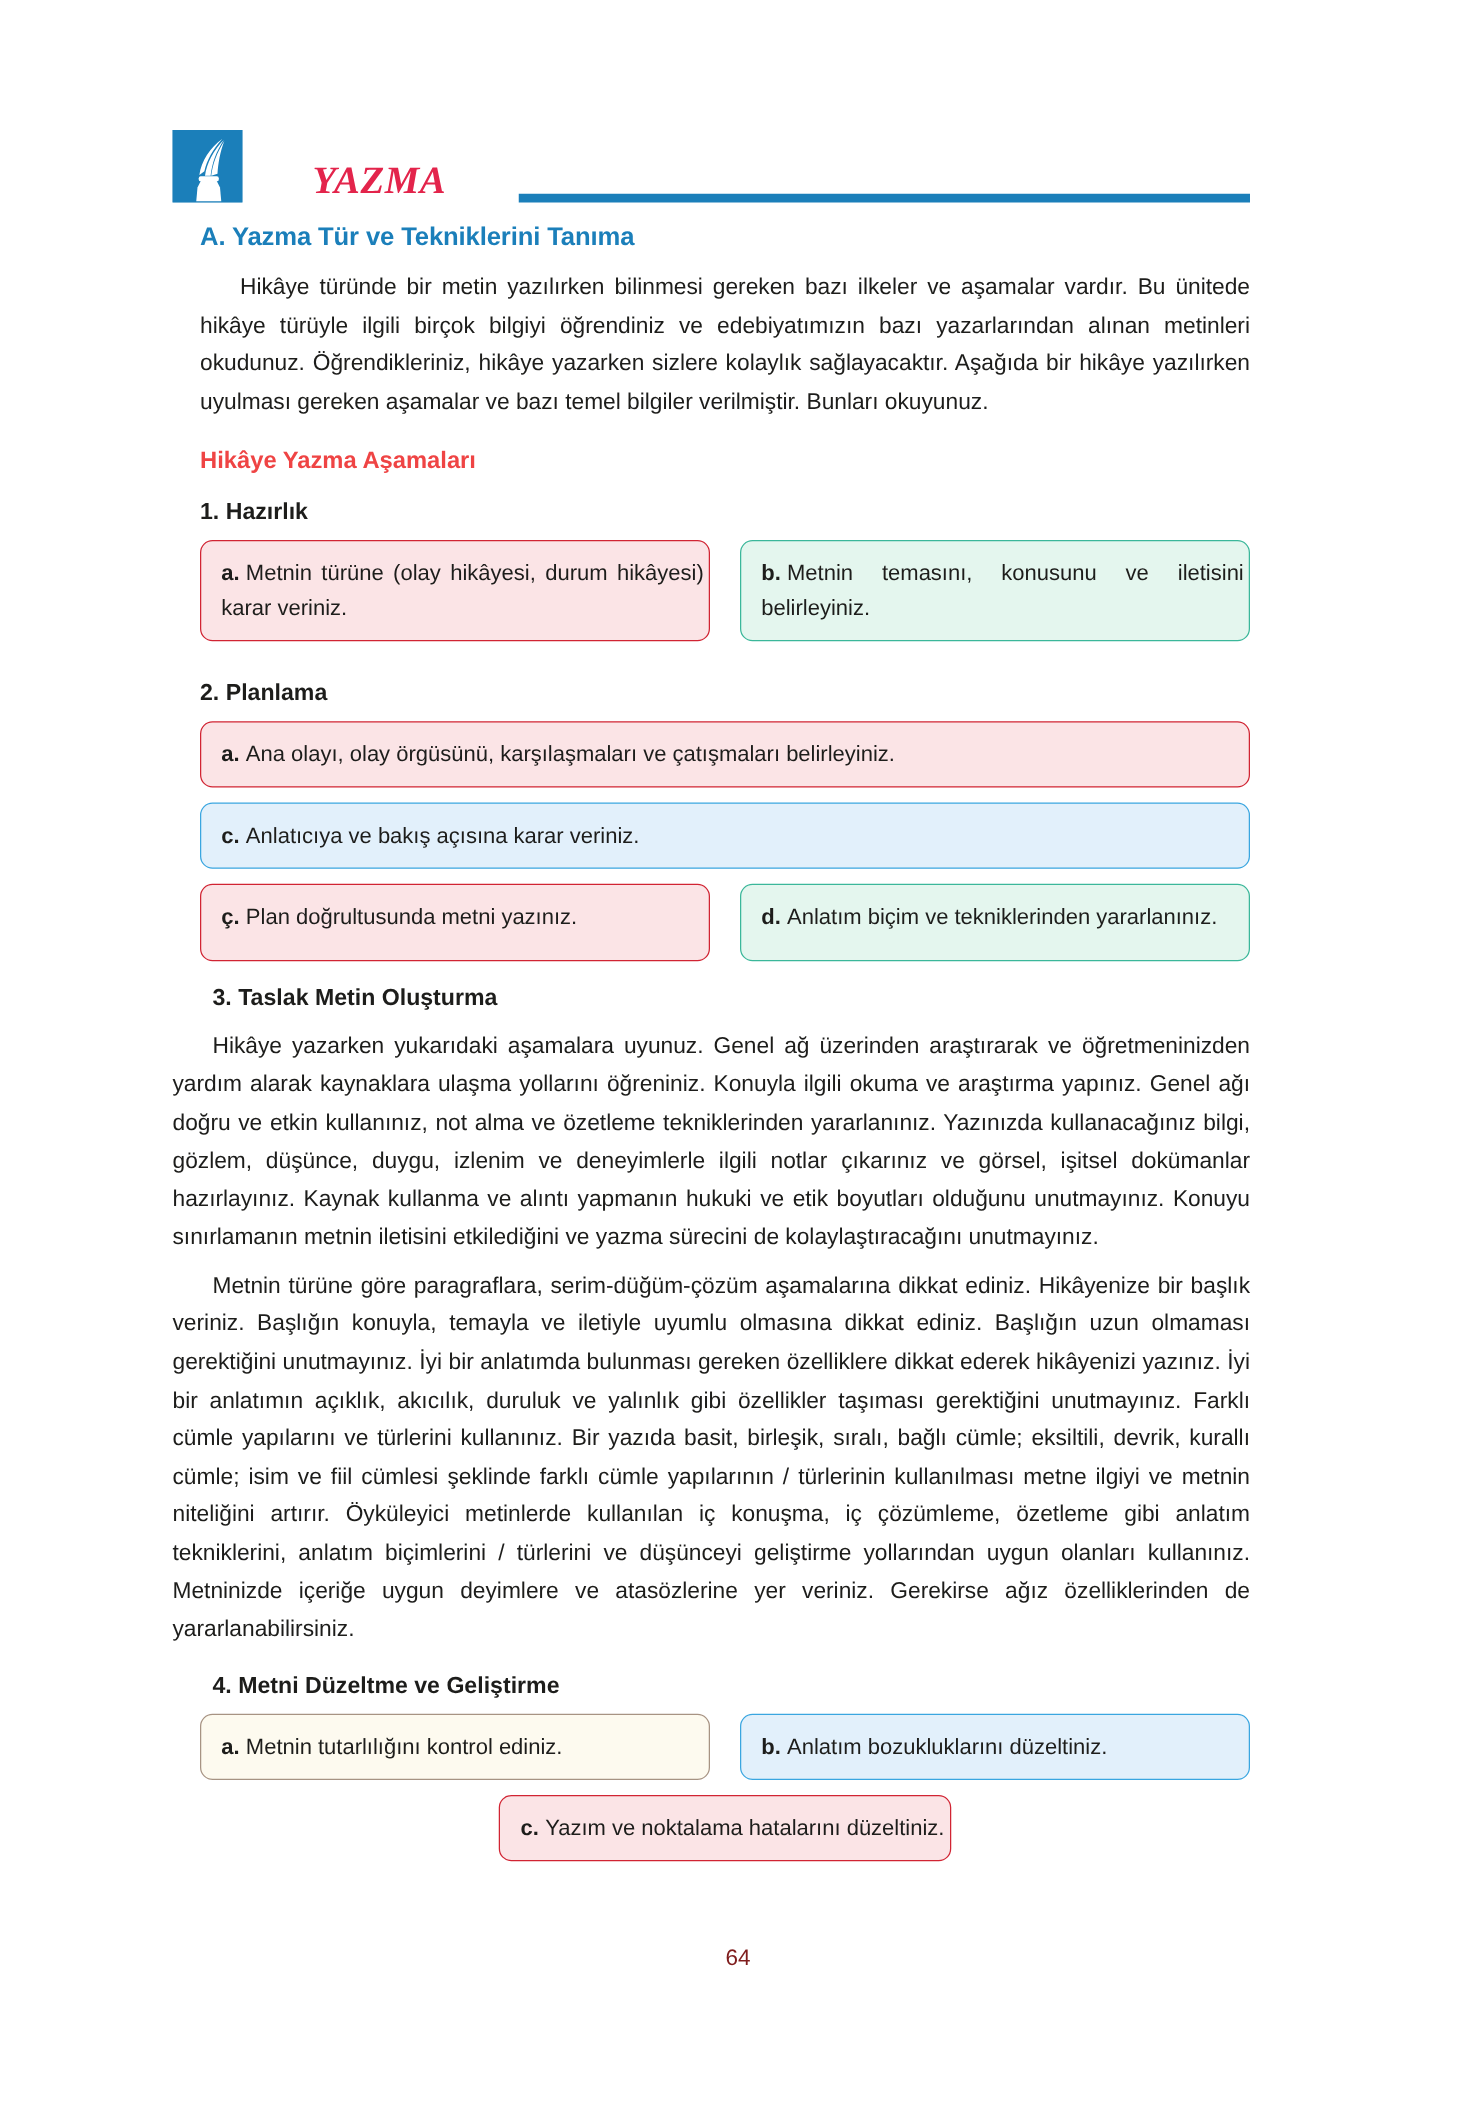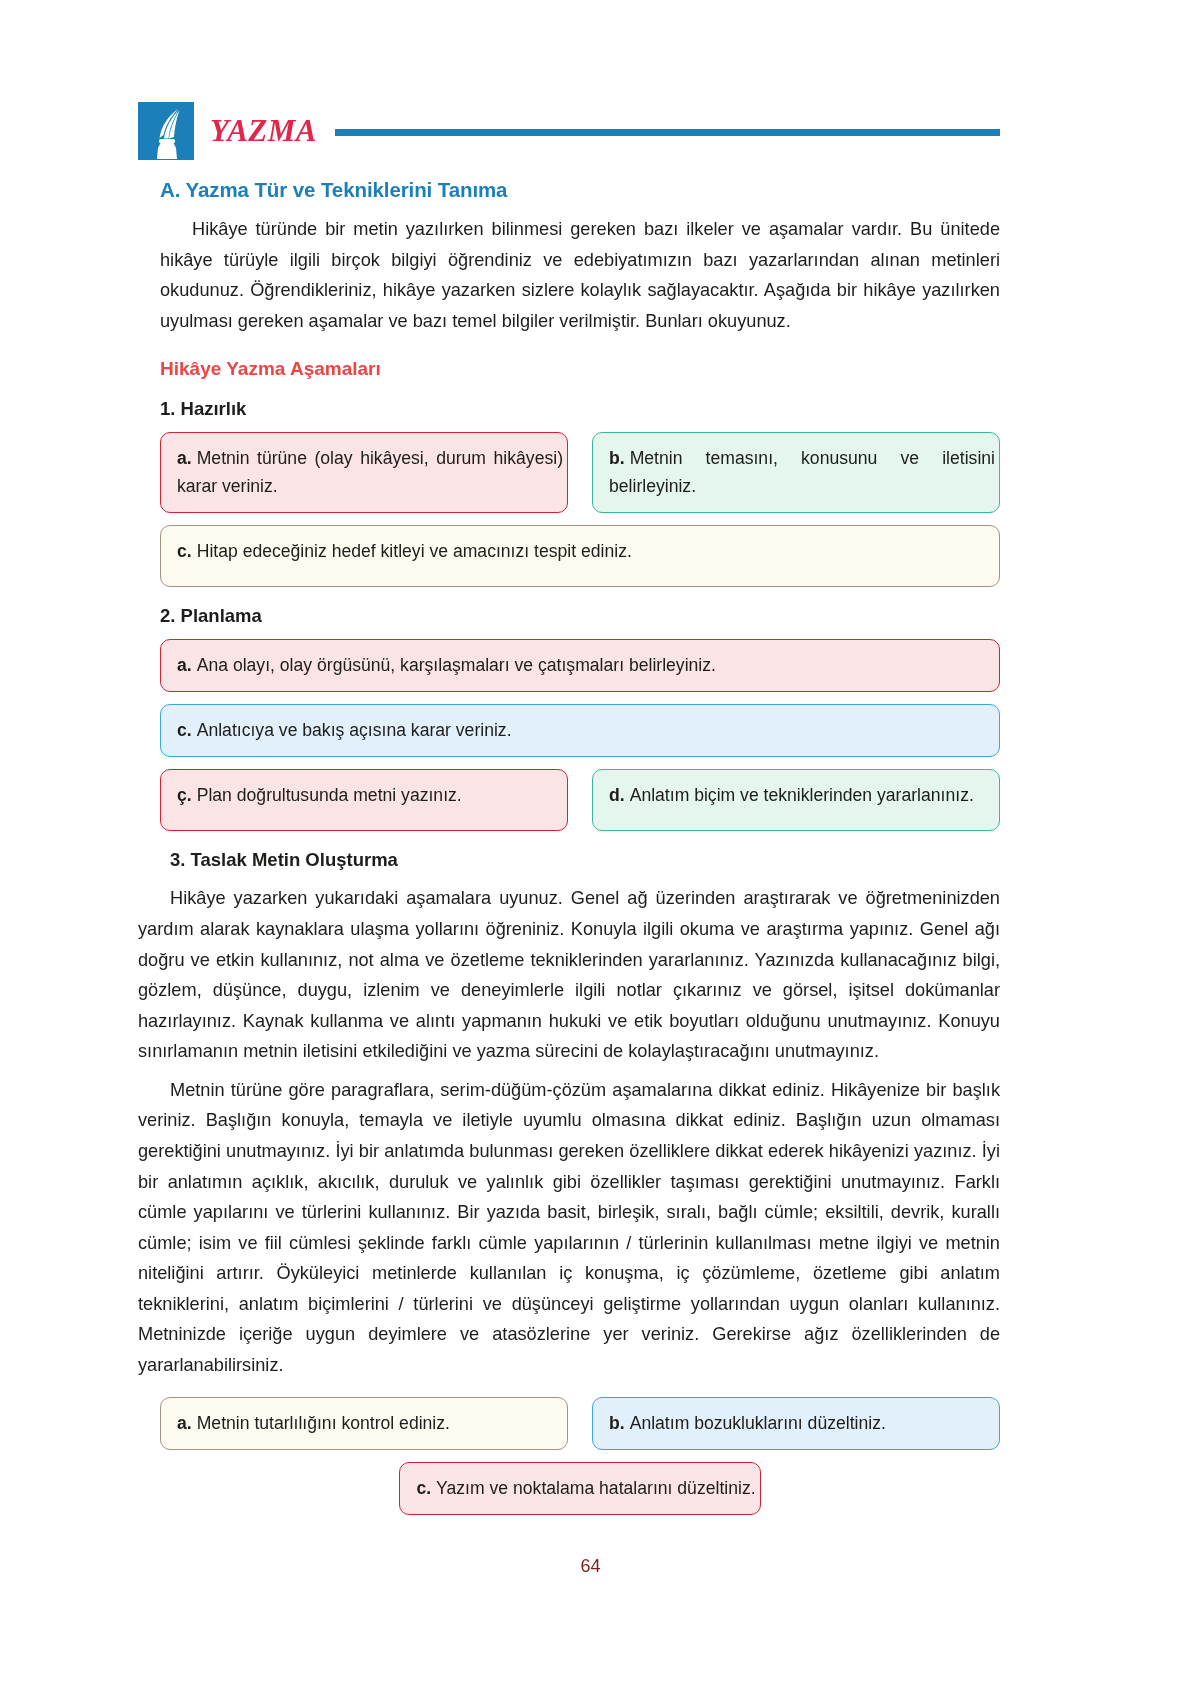--- a/index.html
+++ b/index.html
@@ -22,23 +22,24 @@
   .content {
     position: absolute;
     left: 138px;
     top: 100px;
     width: 862px;
   }
 
   
   .banner {
     display: flex;
-    align-items: center;
+    align-items: flex-end;
     height: 62px;
     margin-bottom: 16px;
+    gap: 40px;
   }
   .banner-logo {
     width: 56px;
     height: 58px;
     background: #1b7fba;
     flex: 0 0 auto;
     position: relative;
     overflow: hidden;
   }
   .banner-logo svg { display:block; }
@@ -172,23 +173,20 @@
     <div class="box-row">
       <div class="box pink two-line">
         <span class="lbl">a.</span><span>Metnin türüne (olay hikâyesi, durum hikâyesi) karar veriniz.</span>
       </div>
       <div class="box mint two-line">
         <span class="lbl">b.</span><span>Metnin temasını, konusunu ve iletisini belirleyiniz.</span>
       </div>
     </div>
 
     <div class="box-row">
-      <div class="box cream two-line">
-        <span class="lbl">c.</span><span>Hitap edeceğiniz hedef kitleyi ve amacınızı tespit ediniz.</span>
-      </div>
     </div>
 
     <h4 class="step-title">2. Planlama</h4>
 
     <div class="box-row single">
       <div class="box pink full one-line">
         <span class="lbl">a.</span><span>Ana olayı, olay örgüsünü, karşılaşmaları ve çatışmaları belirleyiniz.</span>
       </div>
     </div>
 
@@ -204,20 +202,21 @@
       </div>
       <div class="box mint two-line">
         <span class="lbl">d.</span><span>Anlatım biçim ve tekniklerinden yararlanınız.</span>
       </div>
     </div>
 
     <h4 class="step-title indented">3. Taslak Metin Oluşturma</h4>
     <p class="body-text">Hikâye yazarken yukarıdaki aşamalara uyunuz. Genel ağ üzerinden araştırarak ve öğretmeninizden yardım alarak kaynaklara ulaşma yollarını öğreniniz. Konuyla ilgili okuma ve araştırma yapınız. Genel ağı doğru ve etkin kullanınız, not alma ve özetleme tekniklerinden yararlanınız. Yazınızda kullanacağınız bilgi, gözlem, düşünce, duygu, izlenim ve deneyimlerle ilgili notlar çıkarınız ve görsel, işitsel dokümanlar hazırlayınız. Kaynak kullanma ve alıntı yapmanın hukuki ve etik boyutları olduğunu unutmayınız. Konuyu sınırlamanın metnin iletisini etkilediğini ve yazma sürecini de kolaylaştıracağını unutmayınız.</p>
     <p class="body-text tight">Metnin türüne göre paragraflara, serim-düğüm-çözüm aşamalarına dikkat ediniz. Hikâyenize bir başlık veriniz. Başlığın konuyla, temayla ve iletiyle uyumlu olmasına dikkat ediniz. Başlığın uzun olmaması gerektiğini unutmayınız. İyi bir anlatımda bulunması gereken özelliklere dikkat ederek hikâyenizi yazınız. İyi bir anlatımın açıklık, akıcılık, duruluk ve yalınlık gibi özellikler taşıması gerektiğini unutmayınız. Farklı cümle yapılarını ve türlerini kullanınız. Bir yazıda basit, birleşik, sıralı, bağlı cümle; eksiltili, devrik, kurallı cümle; isim ve fiil cümlesi şeklinde farklı cümle yapılarının / türlerinin kullanılması metne ilgiyi ve metnin niteliğini artırır. Öyküleyici metinlerde kullanılan iç konuşma, iç çözümleme, özetleme gibi anlatım tekniklerini, anlatım biçimlerini / türlerini ve düşünceyi geliştirme yollarından uygun olanları kullanınız. Metninizde içeriğe uygun deyimlere ve atasözlerine yer veriniz. Gerekirse ağız özelliklerinden de yararlanabilirsiniz.</p>
 
+    <h4 class="step-title indented">4. Metni Düzeltme ve Geliştirme</h4>
 
     <div class="box-row">
       <div class="box cream one-line">
         <span class="lbl">a.</span><span>Metnin tutarlılığını kontrol ediniz.</span>
       </div>
       <div class="box blue one-line">
         <span class="lbl">b.</span><span>Anlatım bozukluklarını düzeltiniz.</span>
       </div>
     </div>
 

